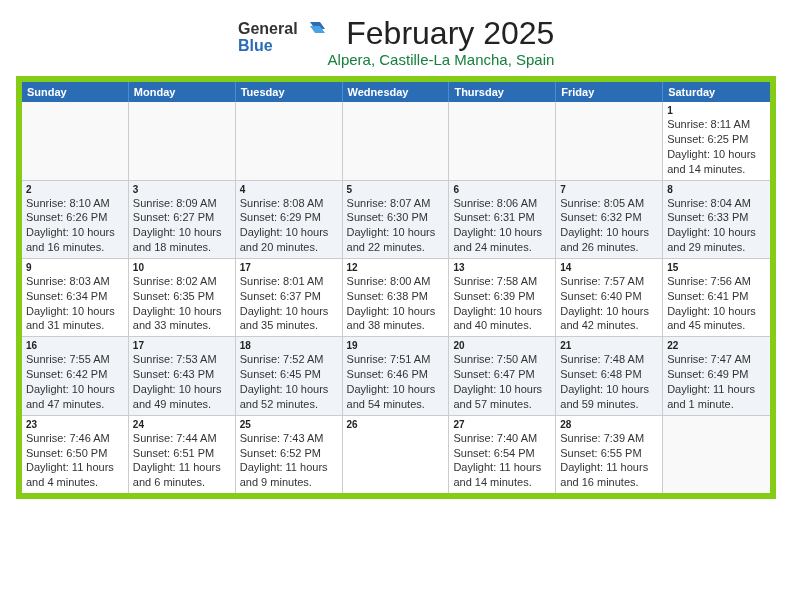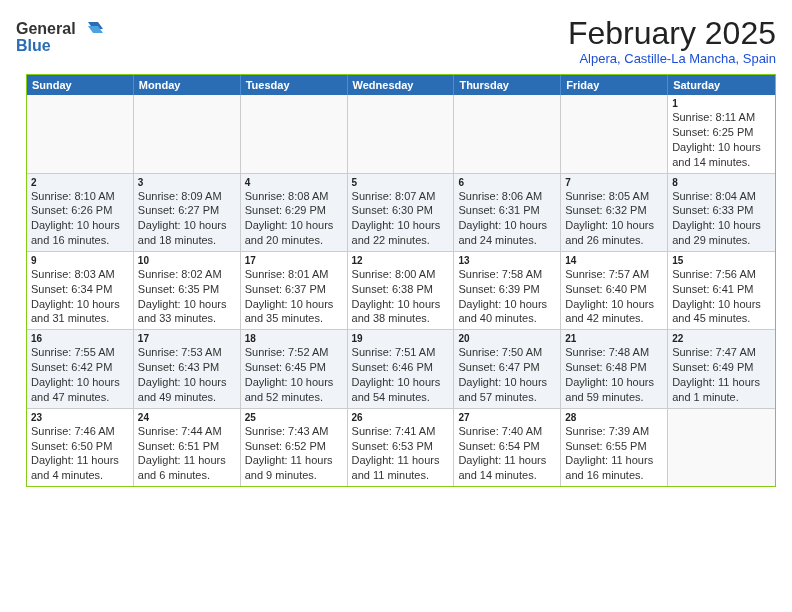--- a/index.html
+++ b/index.html
@@ -9,20 +9,21 @@
       width: 792px;
       height: 612px;
       overflow: hidden;
     }
     .page {
       width: 792px;
       height: 442px;
       padding: 16px 16px 2px 16px;
       display: flex;
       flex-direction: column;
+      align-items: center;
     }
     .header {
       display: flex;
       justify-content: space-between;
       align-items: flex-start;
       margin-bottom: 8px;
     }
     .logo {
       display: flex;
       flex-direction: column;
@@ -31,29 +32,28 @@
     .title-block {
       text-align: right;
     }
     .month-title {
       font-size: 32px;
       font-weight: normal;
       color: #222;
       line-height: 1.1;
     }
     .subtitle {
-      font-size: 13px;
-      color: #1d4ed8;
+      font-size: 15px;
+      color: #15803d;
     }
     .calendar {
       flex: 1;
       display: flex;
       flex-direction: column;
-      border: 1px solid #84cc16;
-      margin-left: 10px;
+      border: 6px solid #84cc16;
     }
     .cal-header {
       display: grid;
       grid-template-columns: repeat(7, 1fr);
       background: #2a6db5;
     }
     .cal-header-cell {
       color: #fff;
       font-size: 11px;
       font-weight: bold;
@@ -239,21 +239,20 @@
           <div class="cal-cell">
             <span class="day-num">24</span>
             <div class="cell-text">Sunrise: 7:44 AM<br>Sunset: 6:51 PM<br>Daylight: 11 hours and 6 minutes.</div>
           </div>
           <div class="cal-cell">
             <span class="day-num">25</span>
             <div class="cell-text">Sunrise: 7:43 AM<br>Sunset: 6:52 PM<br>Daylight: 11 hours and 9 minutes.</div>
           </div>
           <div class="cal-cell">
             <span class="day-num">26</span>
-            <div class="cell-text">Sunrise: 7:41 AM<br>Sunset: 6:53 PM<br>Daylight: 11 hours and 11 minutes.</div>
           </div>
           <div class="cal-cell">
             <span class="day-num">27</span>
             <div class="cell-text">Sunrise: 7:40 AM<br>Sunset: 6:54 PM<br>Daylight: 11 hours and 14 minutes.</div>
           </div>
           <div class="cal-cell">
             <span class="day-num">28</span>
             <div class="cell-text">Sunrise: 7:39 AM<br>Sunset: 6:55 PM<br>Daylight: 11 hours and 16 minutes.</div>
           </div>
           <div class="cal-cell empty"></div>

